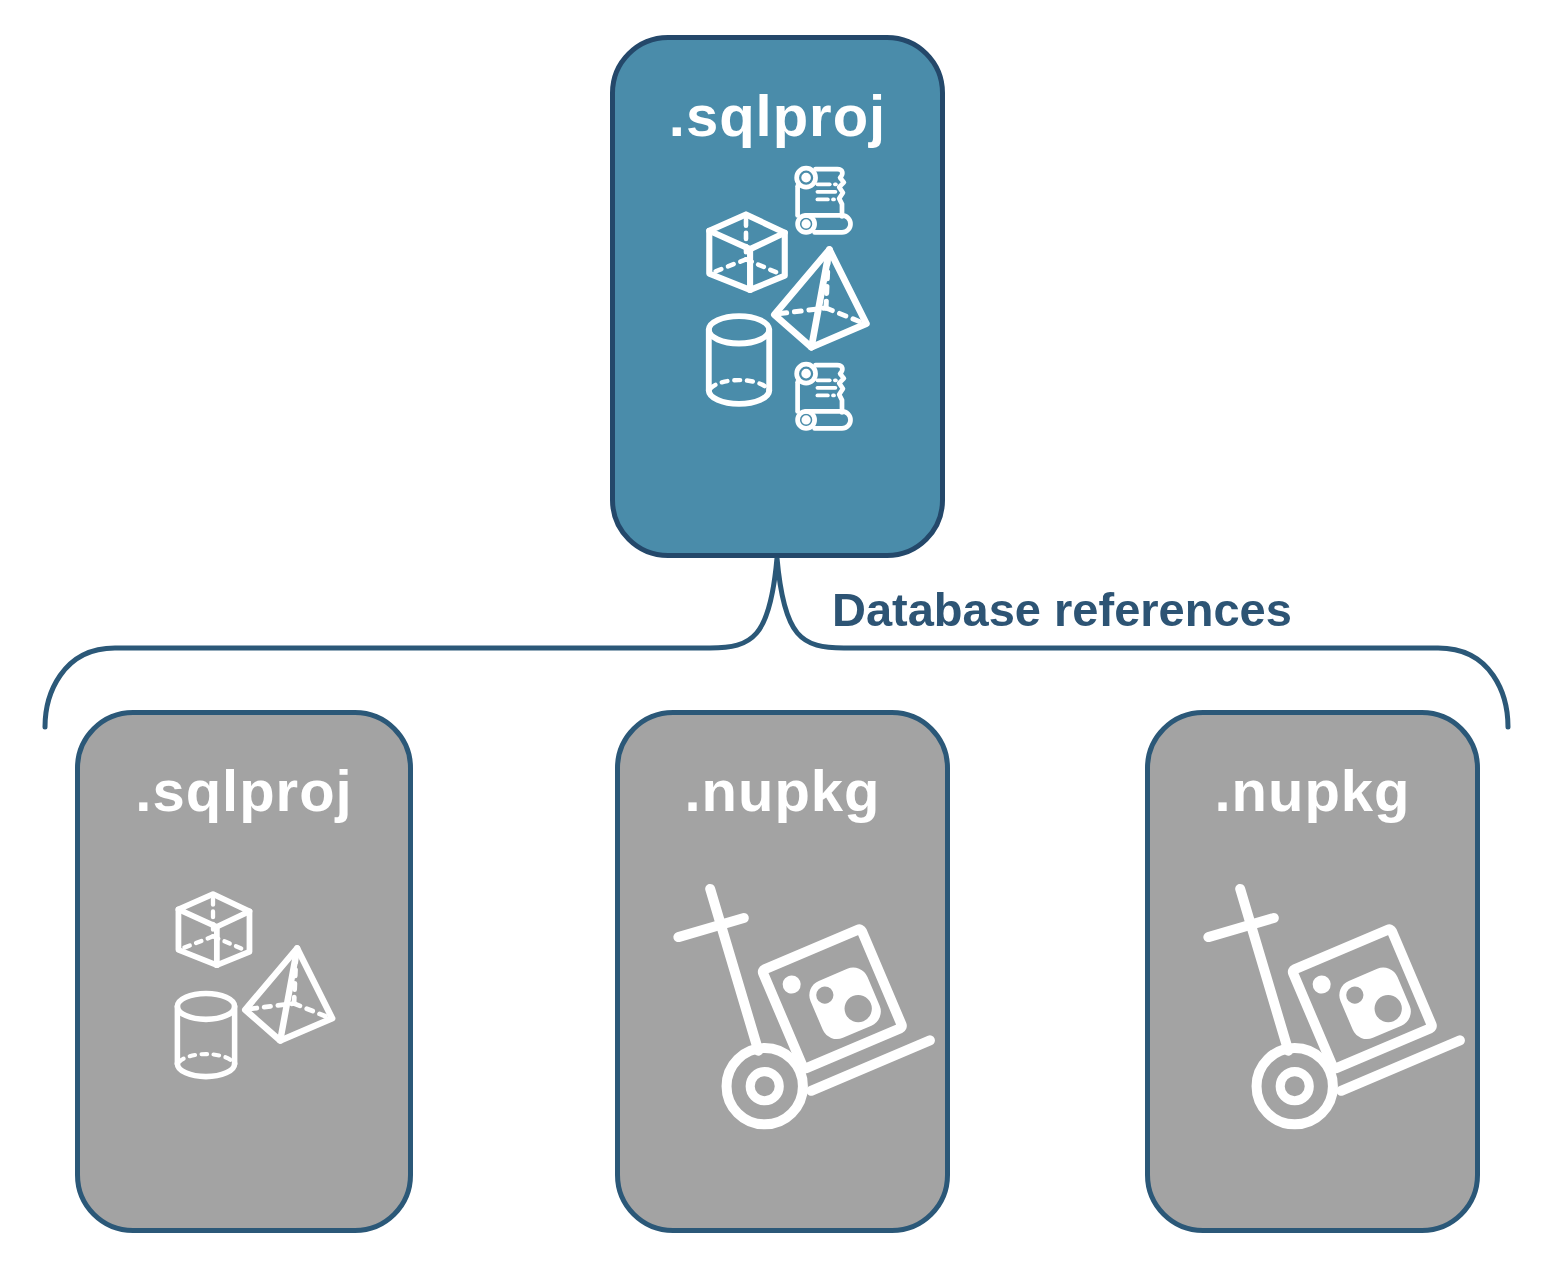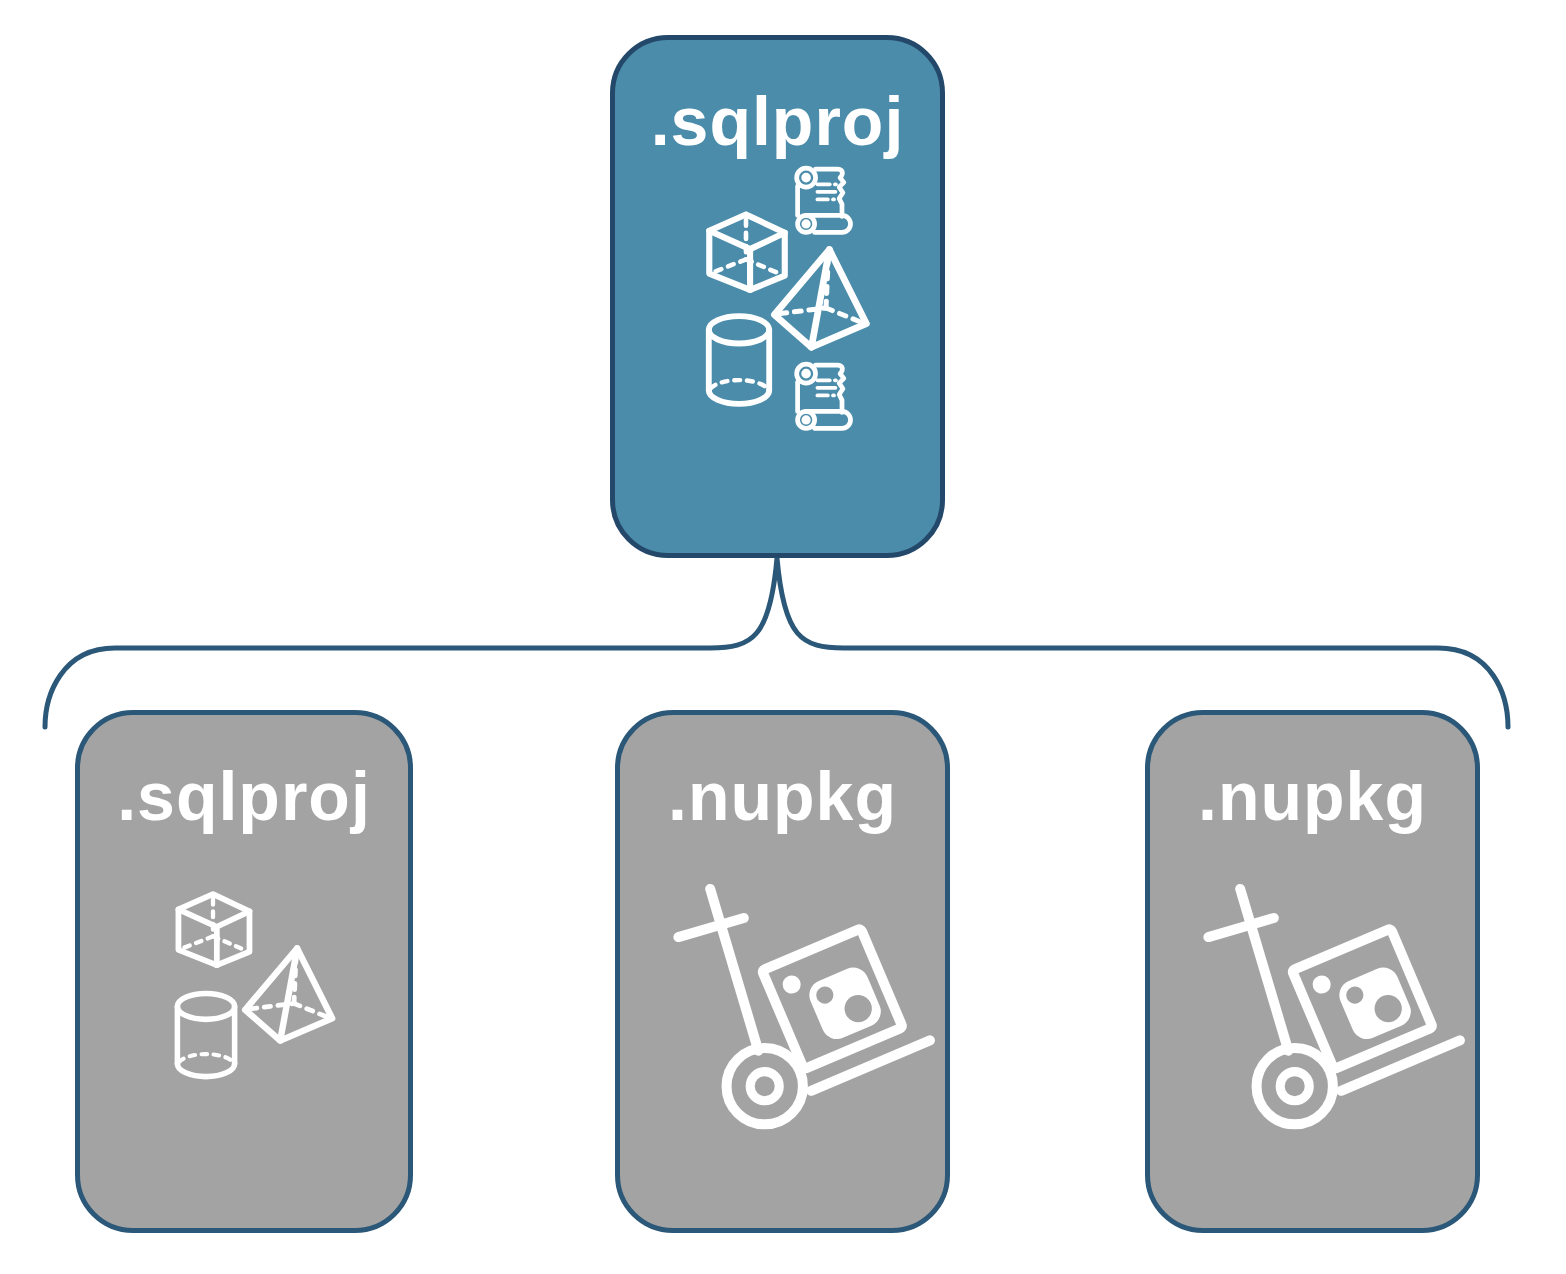--- a/index.html
+++ b/index.html
@@ -14,21 +14,21 @@
     box-sizing:border-box;border:5px solid #2b5878;
   }
   .node-root{left:610px;top:35px;background:#4a8caa;border-color:#24486a;}
   .node-child{background:#a3a3a3;border-color:#2b5878;top:710px;}
   .node-child-0{left:75px;width:338px;}
   .node-child-1{left:615px;}
   .node-child-2{left:1145px;}
 
   .node-title{
     margin-top:44px;text-align:center;color:#ffffff;
-    font-size:68px;font-weight:700;letter-spacing:1px;line-height:1.1;
+    font-size:58px;font-weight:700;letter-spacing:1px;line-height:1.1;
     user-select:none;
   }
 
   .icon{position:absolute;}
 
   
   .node-root .ic-scroll-1{left:176px;top:122px;width:68px;height:88px;}
   .node-root .ic-cube{left:80px;top:152px;width:102px;height:102px;}
   .node-root .ic-pyramid{left:152px;top:204px;width:118px;height:110px;}
   .node-root .ic-cylinder{left:86px;top:272px;width:76px;height:98px;}
@@ -129,20 +129,21 @@
         </g>
       </g>
     </svg>
   </div>
 
   <svg class="connector-svg" viewBox="0 0 1490 200">
     <path d="M 10,177 C 10,145 27,98 80,98 L 675,98 C 717,98 735,88 742,8
              C 749,88 767,98 809,98 L 1403,98 C 1457,98 1473,145 1473,177" fill="none" stroke="#2b5878" stroke-width="5" stroke-linecap="round"></path>
   </svg>
 
+  <div class="connector-label">Database references</div>
 
   <div class="node node-child node-child-0">
     <div class="node-title">.sqlproj</div>
 
     <svg class="icon ic-cube" viewBox="0 0 100 100">
       <g fill="none" stroke="#fff" stroke-width="6" stroke-linecap="round" stroke-linejoin="round">
         <path d="M14,38 L50,22 L88,40 L54,56 Z"></path>
         <path d="M14,38 L14,80 L54,96 L88,82 L88,40"></path>
         <path d="M54,56 L54,96"></path>
         <g stroke-width="4.5" stroke-dasharray="6 7">

